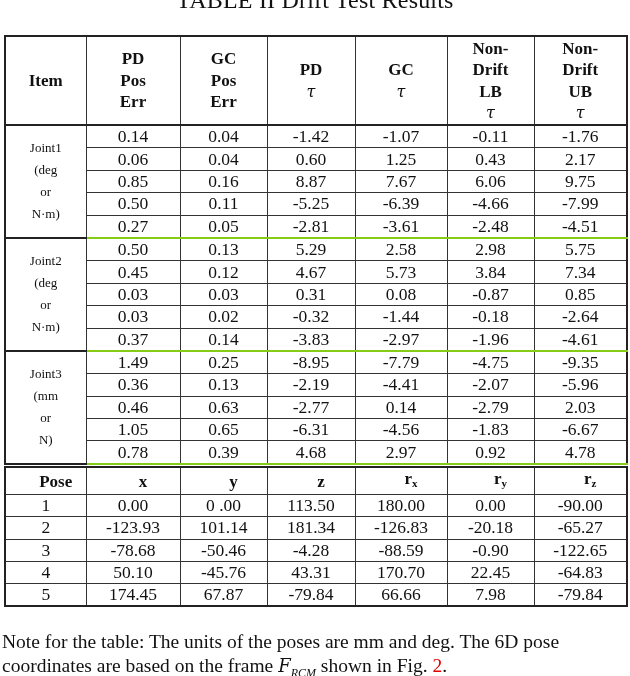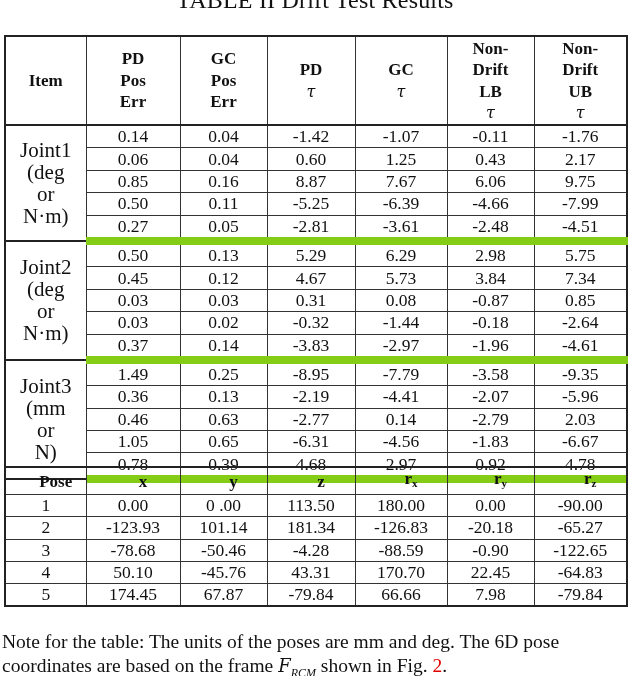--- a/index.html
+++ b/index.html
@@ -19,24 +19,24 @@
       border: 1.2px solid #333; padding: 0; text-align: center;
       font-size: 17.5px; line-height: 20px; font-weight: normal;
     }
     #drift-table { top: 35px; border: 2px solid #222; }
     #drift-table thead th {
       height: 87px; font-weight: bold; font-size: 17px; line-height: 21.5px;
       border-bottom: 2px solid #222; vertical-align: middle;
     }
     #drift-table td.val { height: 21.4px; line-height: 21px; }
     #drift-table td.item {
-      vertical-align: middle; font-size: 21px; line-height: 22px;
+      vertical-align: middle; font-size: 13px; line-height: 22px;
       border-bottom: 2px solid #222;
     }
-    #drift-table tr.grp-end td { border-bottom: 8px solid #84cc16; }
+    #drift-table tr.grp-end td { border-bottom: 2px solid #84cc16; }
     .tau { font-style: italic; font-weight: normal; font-family: "DejaVu Serif", serif; font-size: 16px; }
     #pose-table { top: 466px; border: 2px solid #222; }
     #pose-table th { height: 21px; font-weight: bold; font-size: 17px; line-height: 21px; padding-left: 20px; }
     #pose-table td { height: 21.3px; line-height: 21px; }
     .sub { font-size: 11px; vertical-align: -3px; font-weight: bold; }
     .note {
       position: absolute; left: 2px; top: 630px; width: 640px;
       font-size: 19.5px; line-height: 24px; white-space: nowrap;
     }
     .math { font-style: italic; font-family: "DejaVu Serif", serif; font-size: 18px; }
@@ -109,21 +109,21 @@
         <td class="val">-2.81</td>
         <td class="val">-3.61</td>
         <td class="val">-2.48</td>
         <td class="val">-4.51</td>
       </tr>
       <tr>
         <td class="item" rowspan="5"><span>Joint2</span><br><span>(deg</span><br><span>or</span><br><span>N·m)</span></td>
         <td class="val">0.50</td>
         <td class="val">0.13</td>
         <td class="val">5.29</td>
-        <td class="val">6.29</td>
+        <td class="val">2.58</td>
         <td class="val">2.98</td>
         <td class="val">5.75</td>
       </tr>
       <tr>
         <td class="val">0.45</td>
         <td class="val">0.12</td>
         <td class="val">4.67</td>
         <td class="val">5.73</td>
         <td class="val">3.84</td>
         <td class="val">7.34</td>
@@ -151,21 +151,21 @@
         <td class="val">-2.97</td>
         <td class="val">-1.96</td>
         <td class="val">-4.61</td>
       </tr>
       <tr>
         <td class="item" rowspan="5"><span>Joint3</span><br><span>(mm</span><br><span>or</span><br><span>N)</span></td>
         <td class="val">1.49</td>
         <td class="val">0.25</td>
         <td class="val">-8.95</td>
         <td class="val">-7.79</td>
-        <td class="val">-3.58</td>
+        <td class="val">-4.75</td>
         <td class="val">-9.35</td>
       </tr>
       <tr>
         <td class="val">0.36</td>
         <td class="val">0.13</td>
         <td class="val">-2.19</td>
         <td class="val">-4.41</td>
         <td class="val">-2.07</td>
         <td class="val">-5.96</td>
       </tr>

